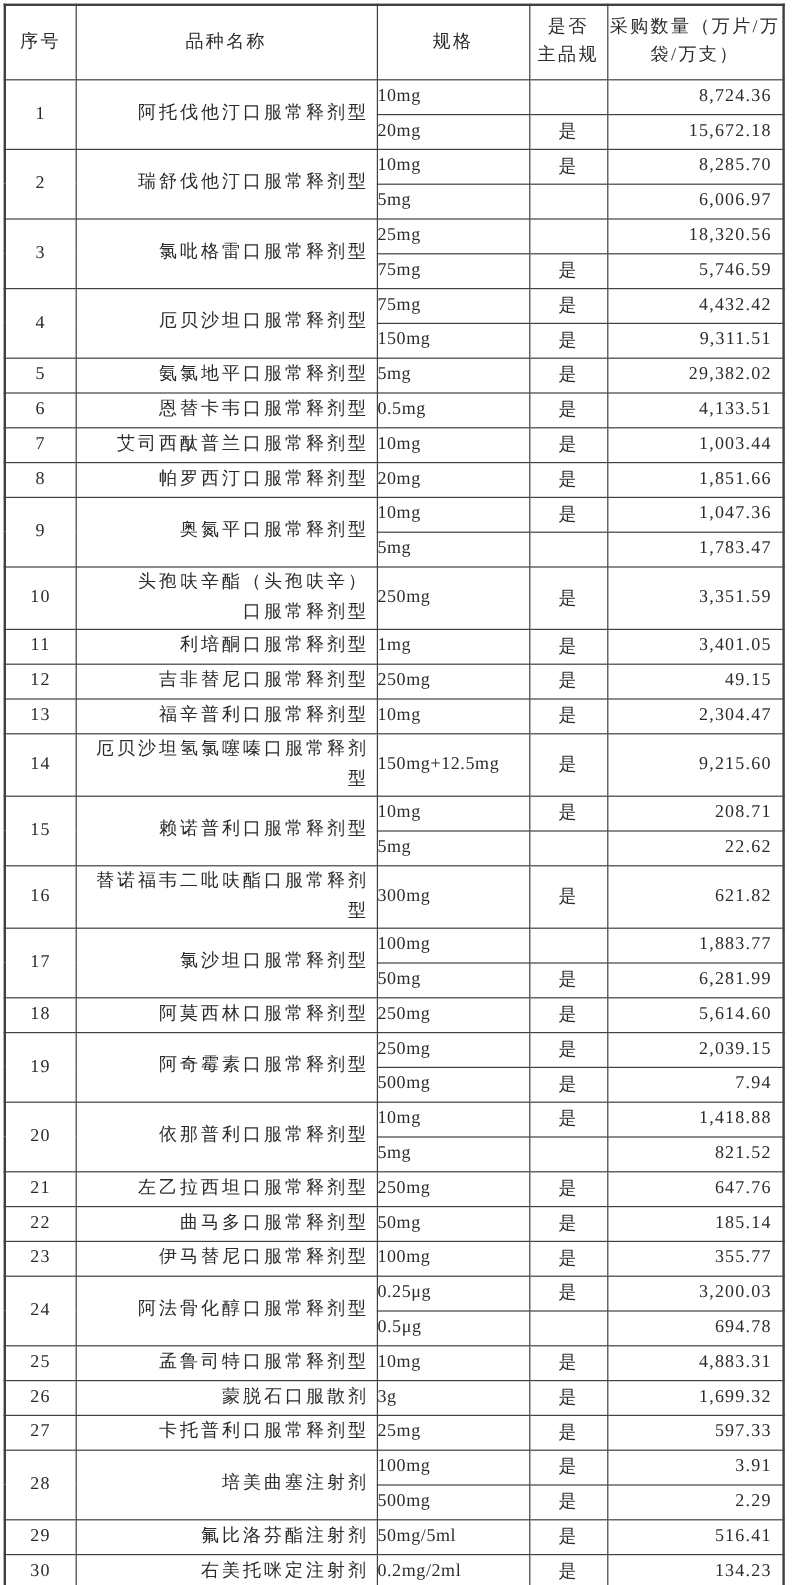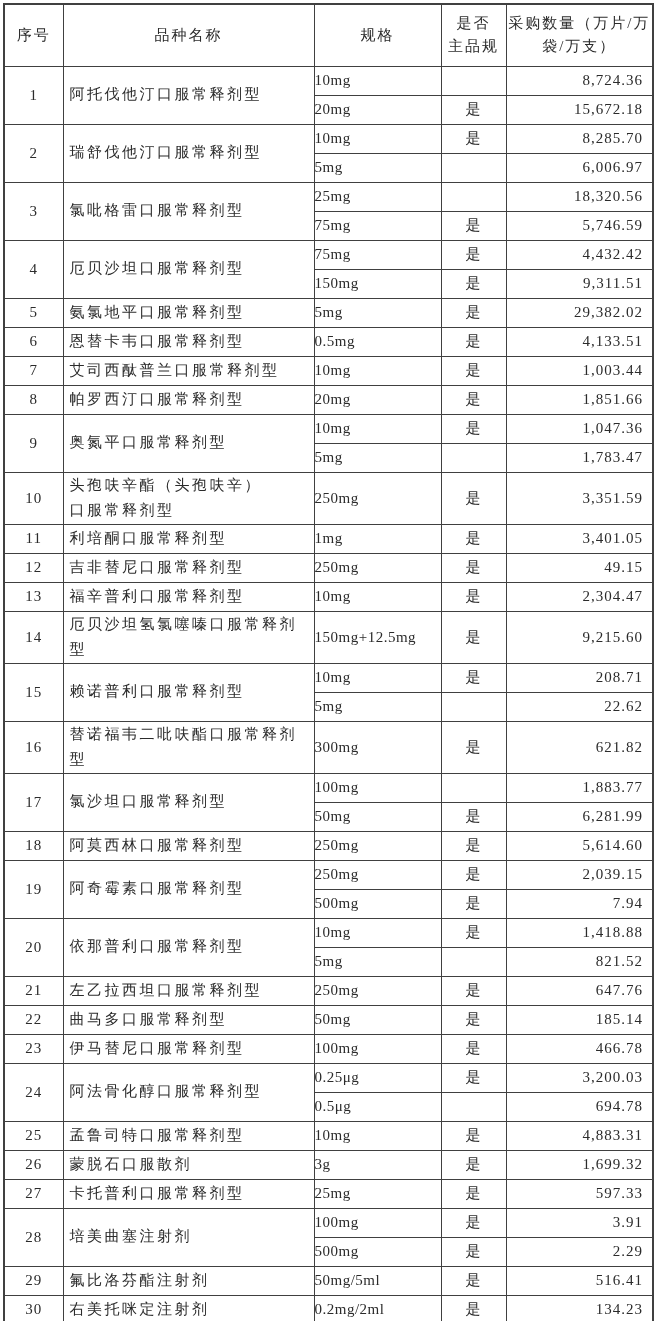--- a/index.html
+++ b/index.html
@@ -35,21 +35,21 @@
   tr.sub{height:29px;}
   tr.tall{height:48px;padding-left:28px;}
   th{
     text-align:center;
     letter-spacing:2px;
     white-space:pre-line;
     line-height:1.55;
   }
   td.c-no{text-align:center;letter-spacing:1px;}
   td.c-name{
-    text-align:left;
+    text-align:right;
     letter-spacing:2.5px;
     white-space:pre-line;
     line-height:1.7;
     padding:0 6px;
   }
   td.c-spec{text-align:left;letter-spacing:0.5px;}
   td.c-main{text-align:center;letter-spacing:1px;}
   td.c-qty{text-align:right;padding-right:9px;letter-spacing:1px;}
 </style>
 </head>
@@ -273,21 +273,21 @@
         <td class="c-name" rowspan="1">曲马多口服常释剂型</td>
         <td class="c-spec">50mg</td>
         <td class="c-main">是</td>
         <td class="c-qty">185.14</td>
       </tr>
       <tr class="sub">
         <td class="c-no" rowspan="1">23</td>
         <td class="c-name" rowspan="1">伊马替尼口服常释剂型</td>
         <td class="c-spec">100mg</td>
         <td class="c-main">是</td>
-        <td class="c-qty">466.78</td>
+        <td class="c-qty">355.77</td>
       </tr>
       <tr class="sub">
         <td class="c-no" rowspan="2">24</td>
         <td class="c-name" rowspan="2">阿法骨化醇口服常释剂型</td>
         <td class="c-spec">0.25μg</td>
         <td class="c-main">是</td>
         <td class="c-qty">3,200.03</td>
       </tr>
       <tr class="sub">
         <td class="c-spec">0.5μg</td>

